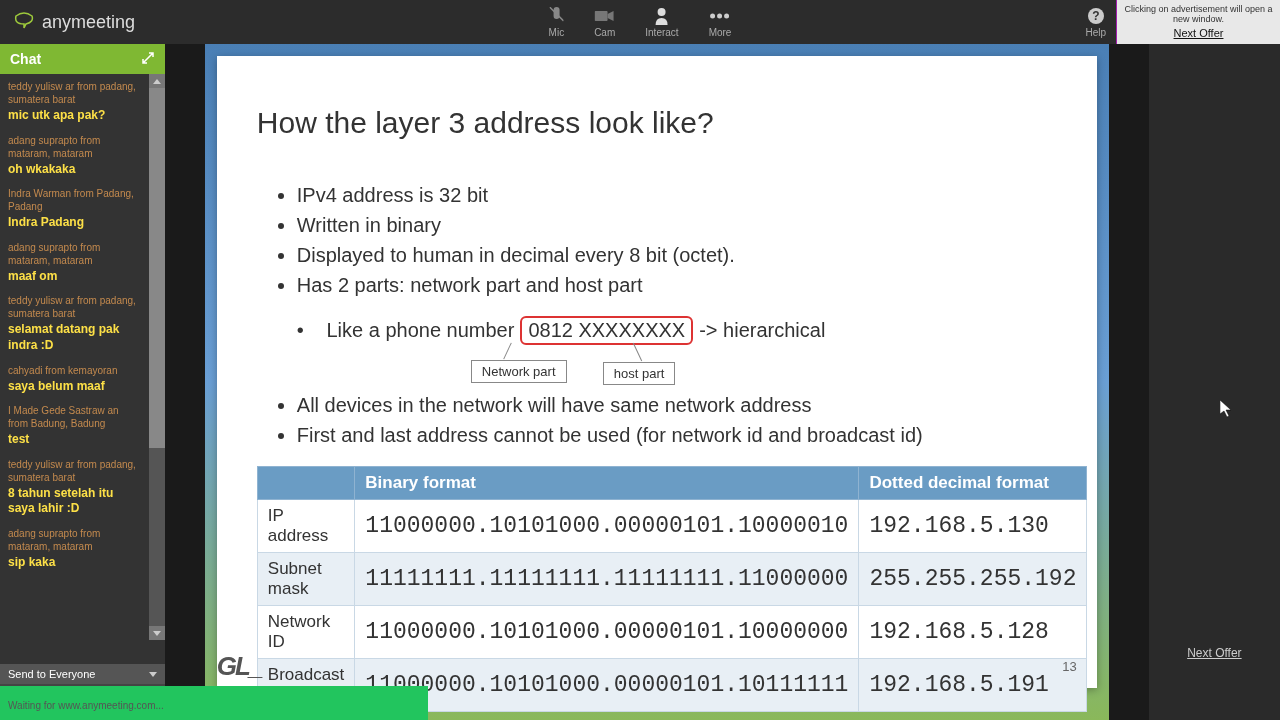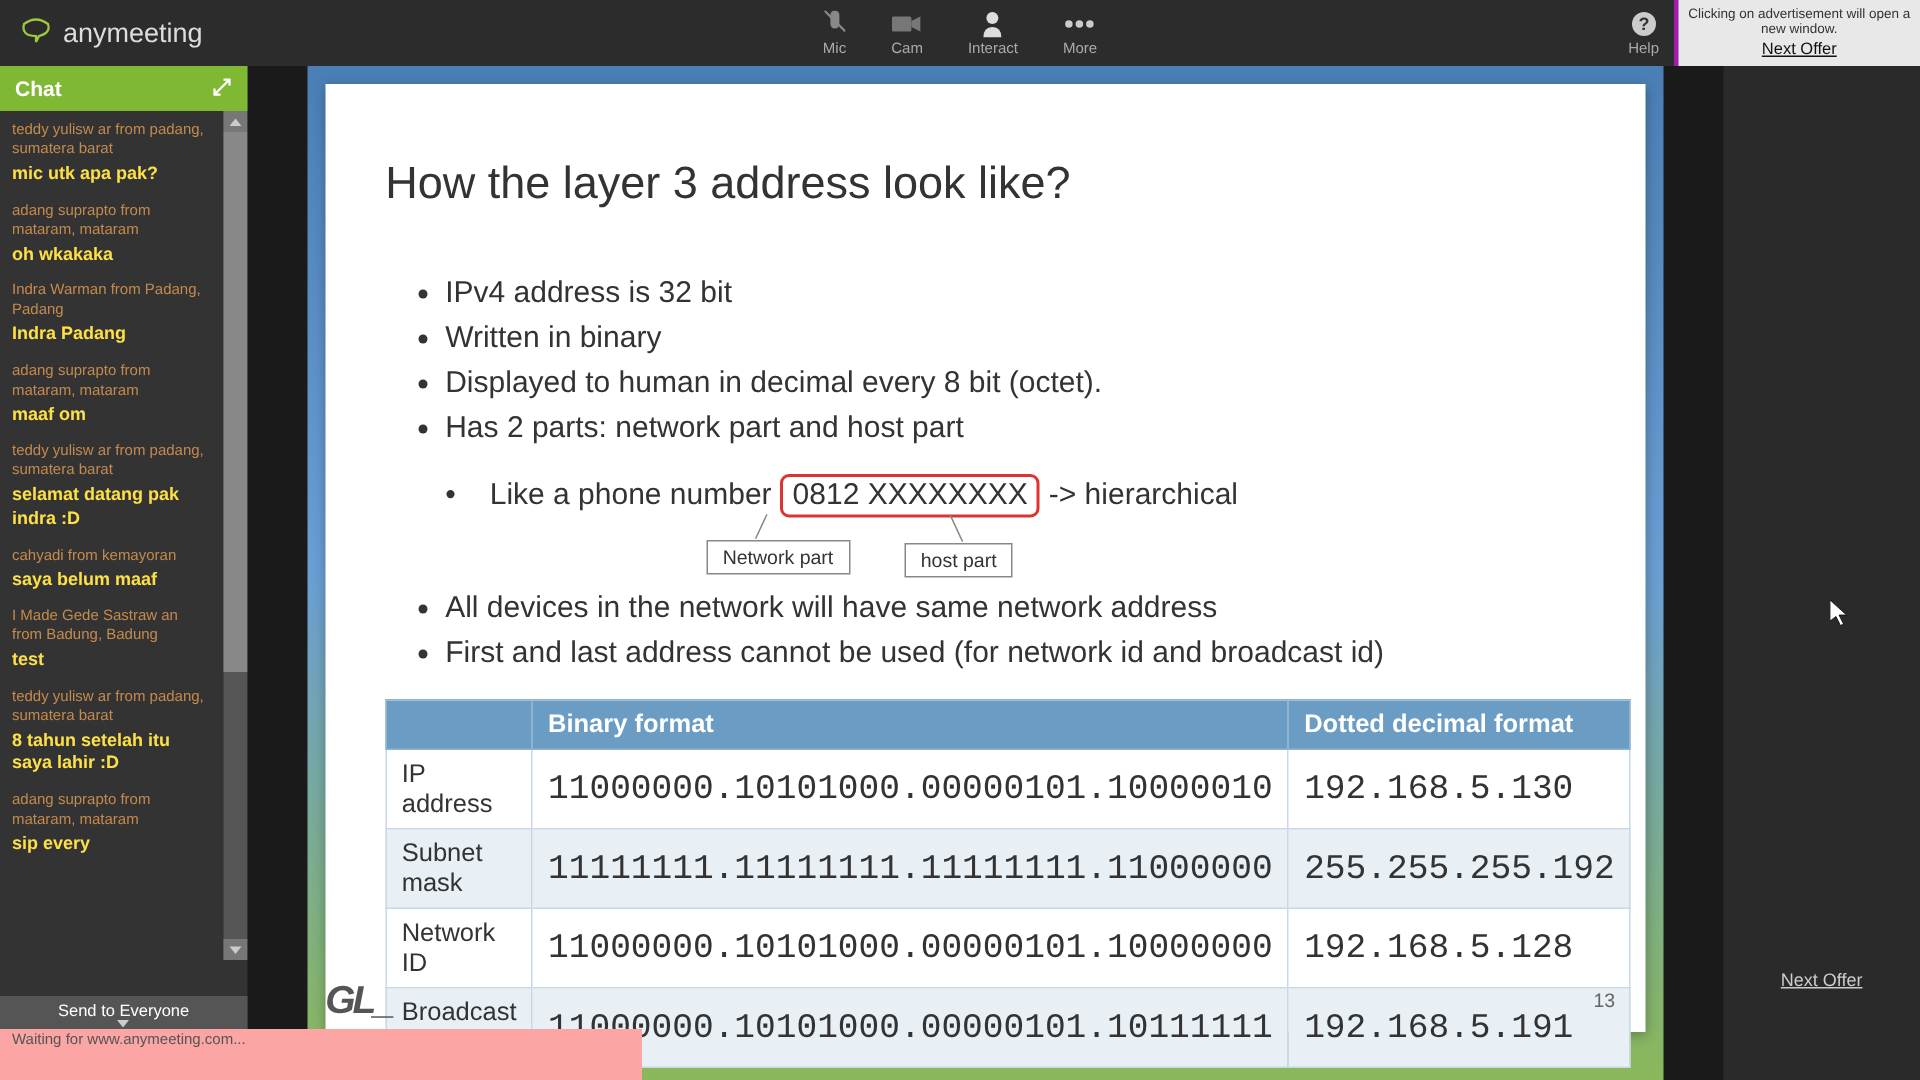--- a/index.html
+++ b/index.html
@@ -5,36 +5,36 @@
 * { margin: 0; padding: 0; box-sizing: border-box; }
 body { font-family: Arial, sans-serif; background: #1a1a1a; width: 1280px; height: 720px; overflow: hidden; position: relative; }
 .topbar { height: 44px; background: #2c2c2c; display: flex; align-items: center; color: #ccc; position: relative; }
 .logo { display: flex; align-items: center; padding: 0 12px; color: #ddd; font-size: 18px; font-weight: 500; }
 .logo-icon { width: 24px; height: 20px; margin-right: 6px; display: inline-flex; }
 .logo-icon svg { width: 100%; height: 100%; }
 .top-actions { position: absolute; left: 50%; transform: translateX(-50%); display: flex; gap: 30px; }
 .top-action { display: flex; flex-direction: column; align-items: center; cursor: pointer; font-size: 10px; color: #aaa; }
 .top-action-icon { height: 18px; display: flex; align-items: center; justify-content: center; margin-bottom: 2px; }
 .help-btn { position: absolute; right: 174px; display: flex; flex-direction: column; align-items: center; font-size: 10px; color: #aaa; }
-.ad-panel { position: absolute; right: 0; top: 0; width: 164px; height: 44px; background: #e8e8e8; color: #333; font-size: 9px; text-align: center; padding-top: 4px; border-left: 3px solid #a21caf; }
+.ad-panel { position: absolute; right: 0; top: 0; width: 164px; height: 44px; background: #e8e8e8; color: #333; font-size: 9px; text-align: center; padding-top: 4px; border-left: 1px solid #a21caf; }
 .ad-link { text-decoration: underline; color: #111; font-size: 11px; display: block; margin-top: 3px; cursor: pointer; }
 
 .main { display: flex; height: calc(100% - 44px); gap: 40px; }
 .chat-panel { width: 206px; background: #333; display: flex; flex-direction: column; }
 .chat-header { background: #7fb833; color: #fff; height: 30px; display: flex; align-items: center; justify-content: space-between; padding: 0 10px; font-weight: bold; font-size: 14px; }
 .chat-msgs { flex: 1; overflow: hidden; padding: 6px 10px 6px 8px; position: relative; }
 .chat-scroll { position: absolute; right: 0; top: 0; bottom: 24px; width: 16px; background: #555; }
 .chat-scroll-up { position: absolute; top: 0; width: 100%; height: 14px; background: #777; display: flex; align-items: center; justify-content: center; }
 .chat-scroll-down { position: absolute; bottom: 0; width: 100%; height: 14px; background: #777; display: flex; align-items: center; justify-content: center; }
 .chat-scroll-thumb { position: absolute; top: 14px; width: 100%; height: 360px; background: #888; }
 .msg { margin-bottom: 10px; font-size: 11px; line-height: 1.3; padding-right: 18px; }
 .msg-from { color: #c48a4e; font-size: 10px; }
 .msg-text { color: #fde047; font-size: 12px; margin-top: 2px; font-weight: bold; }
 .chat-footer { height: 56px; background: #2a2a2a; }
-.send-to { background: #555; color: #fff; font-size: 11px; padding: 4px 8px; display: flex; justify-content: space-between; align-items: center; flex-direction: column; }
+.send-to { background: #555; color: #fff; font-size: 11px; padding: 4px 8px; display: flex; justify-content: space-between; align-items: center; }
 .chat-input { width: 100%; padding: 6px 8px; background: #444; color: #aaa; font-size: 11px; font-style: italic; border: none; text-align: right; }
 
 .content { flex: 1; background: linear-gradient(180deg, #4a7fb5 0%, #6a9fd5 50%, #8ab85a 100%); position: relative; padding: 12px; }
 .slide { background: #fff; width: 880px; height: 632px; margin: 0 auto; padding: 50px 40px 20px 40px; position: relative; box-shadow: 0 2px 8px rgba(0,0,0,.3); color: #333; }
 .slide h1 { font-size: 30px; font-weight: normal; margin-bottom: 40px; }
 .bullets { list-style: disc; margin-left: 40px; font-size: 20px; line-height: 1.5; margin-bottom: 16px; }
 .phone-example { position: relative; height: 70px; margin-left: 40px; }
 .phone-line { font-size: 20px; display: flex; align-items: center; gap: 6px; }
 .phone-box { border: 2px solid #d33; border-radius: 6px; padding: 1px 6px; display: inline-block; }
 .label-box { border: 1px solid #888; padding: 3px 10px; font-size: 13px; position: absolute; background: #fff; }
@@ -52,21 +52,21 @@
 .iptable tr:nth-child(odd) td { background: #e8eff5; }
 .iptable tr:nth-child(even) td { background: #fff; }
 .iptable td:first-child { font-family: Arial; font-size: 17px; }
 
 .slide-number { position: absolute; bottom: 14px; right: 20px; font-size: 13px; color: #666; }
 .gl-logo { position: absolute; bottom: 6px; left: 0; font-size: 26px; font-weight: bold; color: #555; font-style: italic; letter-spacing: -2px; }
 
 .right-panel { width: 164px; background: #2a2a2a; display: flex; flex-direction: column; justify-content: flex-end; align-items: center; padding-bottom: 60px; }
 .next-offer-bottom { color: #ccc; text-decoration: underline; font-size: 12px; cursor: pointer; }
 
-.status-bar { position: absolute; bottom: 0; left: 0; height: 34px; background: #fca5a5; color: #555; font-size: 10px; padding: 2px 8px; width: 428px; }
+.status-bar { position: absolute; bottom: 0; left: 0; height: 34px; background: #22c55e; color: #555; font-size: 10px; padding: 14px 8px; width: 428px; }
 .arrow { width: 0; height: 0; border-left: 4px solid transparent; border-right: 4px solid transparent; }
 .arrow-up { border-bottom: 5px solid #ccc; }
 .arrow-down { border-top: 5px solid #ccc; }
 .cursor { position: absolute; top: 400px; right: 48px; width: 12px; height: 18px; pointer-events: none; }
 </style>
 </head>
 <body>
 
 <div class="topbar">
   <div class="logo">
@@ -170,21 +170,21 @@
       <div class="msg">
           <div class="msg-from">I Made Gede Sastraw an from Badung, Badung</div>
           <div class="msg-text">test</div>
         </div>
       <div class="msg">
           <div class="msg-from">teddy yulisw ar from padang, sumatera barat</div>
           <div class="msg-text">8 tahun setelah itu saya lahir :D</div>
         </div>
       <div class="msg">
           <div class="msg-from">adang suprapto from mataram, mataram</div>
-          <div class="msg-text">sip every</div>
+          <div class="msg-text">sip kaka</div>
         </div>
       <div class="chat-scroll">
         <div class="chat-scroll-up">
             <div class="arrow arrow-up"></div>
           </div>
         <div class="chat-scroll-thumb"></div>
         <div class="chat-scroll-down">
             <div class="arrow arrow-down"></div>
           </div>
       </div>

